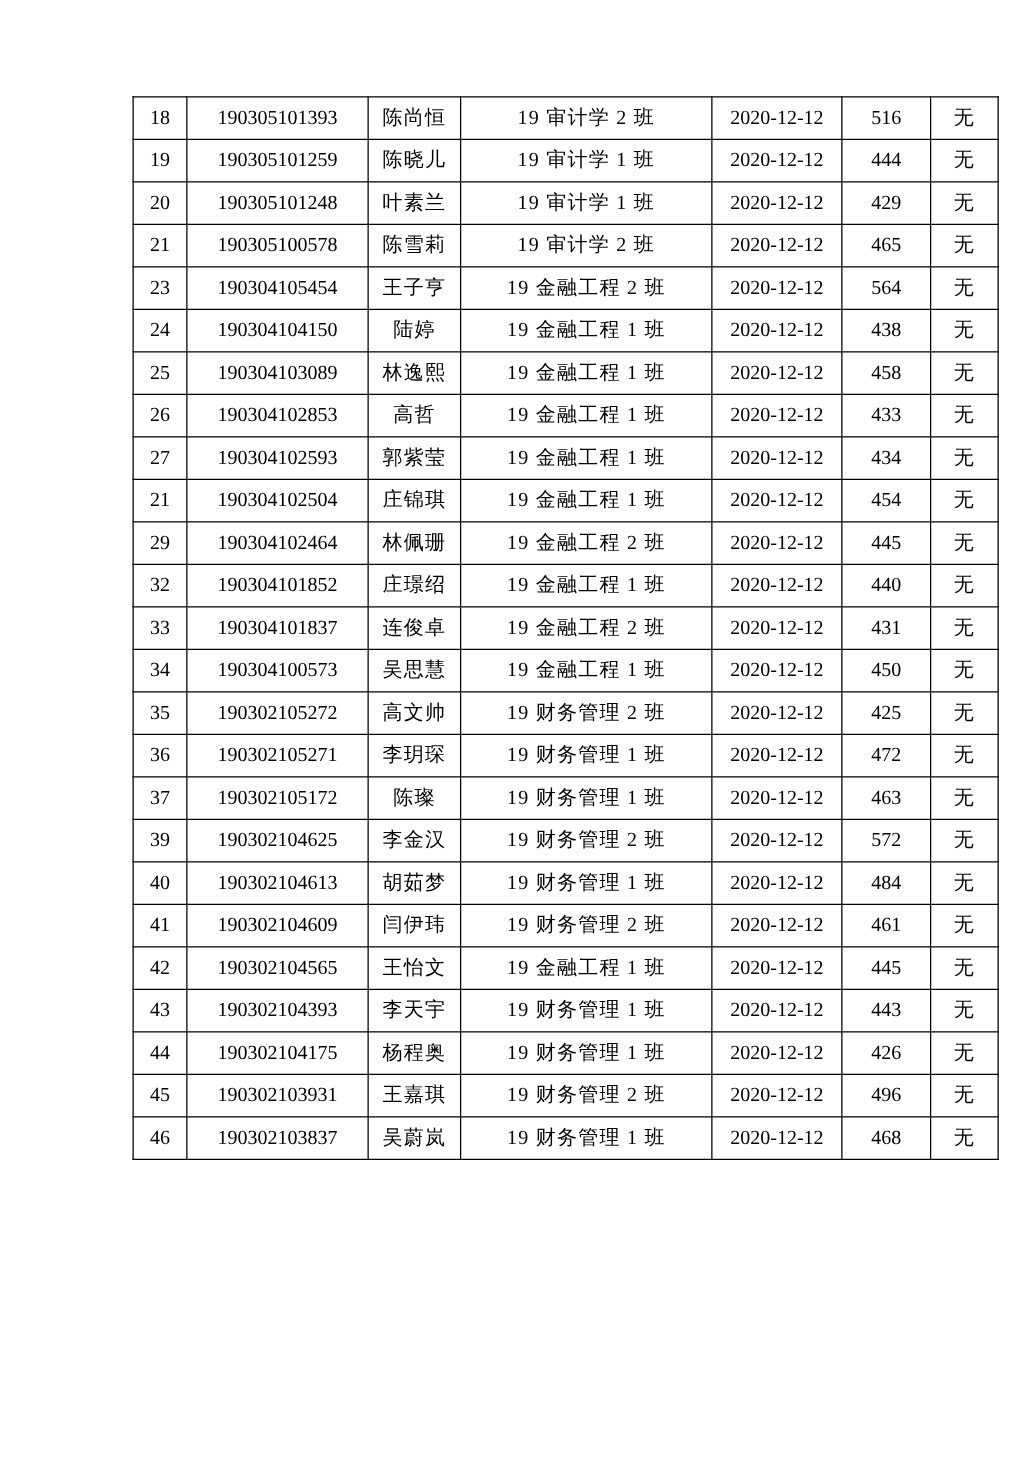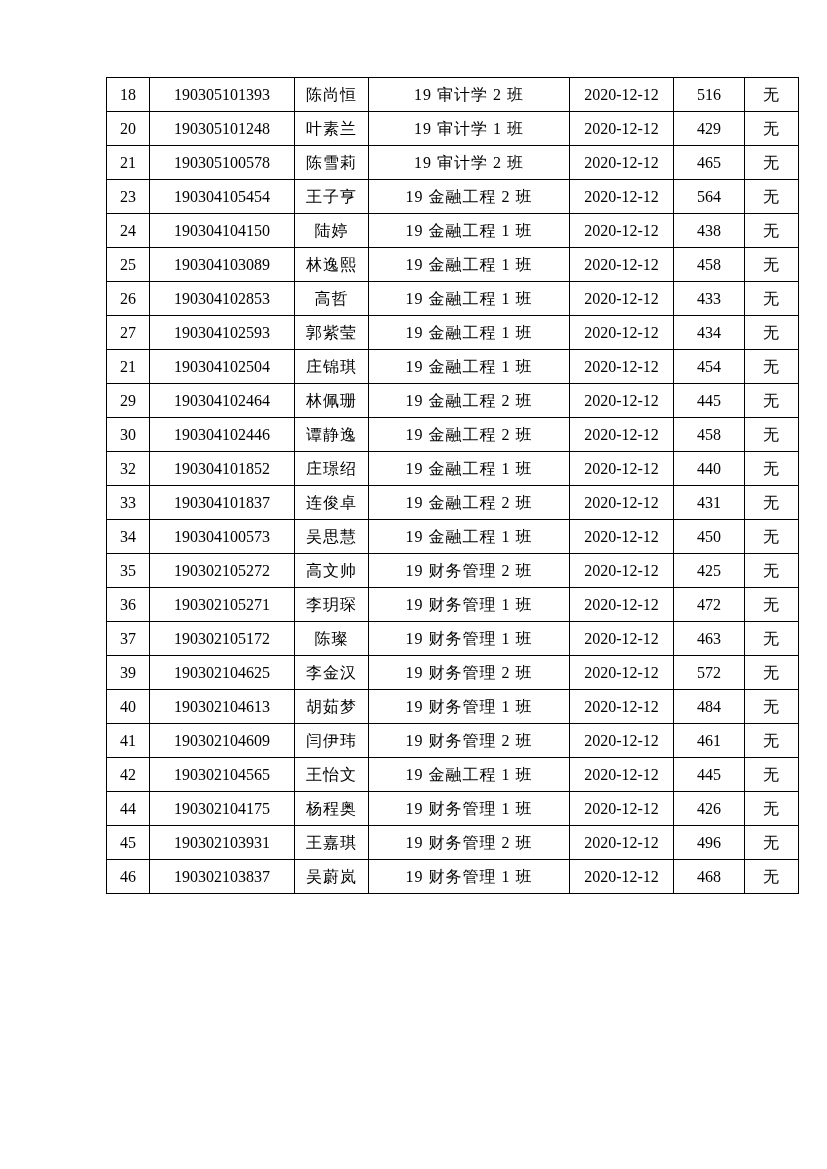--- a/index.html
+++ b/index.html
@@ -68,20 +68,29 @@
   <tr>
     <td class="c-index">18</td>
     <td class="c-id">190305101393</td>
     <td class="c-name">陈尚恒</td>
     <td class="c-class">19 审计学 2 班</td>
     <td class="c-date">2020-12-12</td>
     <td class="c-score">516</td>
     <td class="c-remark">无</td>
   </tr>
 
+  <tr>
+    <td class="c-index">19</td>
+    <td class="c-id">190305101259</td>
+    <td class="c-name">陈晓儿</td>
+    <td class="c-class">19 审计学 1 班</td>
+    <td class="c-date">2020-12-12</td>
+    <td class="c-score">444</td>
+    <td class="c-remark">无</td>
+  </tr>
 
   <tr>
     <td class="c-index">20</td>
     <td class="c-id">190305101248</td>
     <td class="c-name">叶素兰</td>
     <td class="c-class">19 审计学 1 班</td>
     <td class="c-date">2020-12-12</td>
     <td class="c-score">429</td>
     <td class="c-remark">无</td>
   </tr>
@@ -160,29 +169,20 @@
   <tr>
     <td class="c-index">29</td>
     <td class="c-id">190304102464</td>
     <td class="c-name">林佩珊</td>
     <td class="c-class">19 金融工程 2 班</td>
     <td class="c-date">2020-12-12</td>
     <td class="c-score">445</td>
     <td class="c-remark">无</td>
   </tr>
 
-  <tr>
-    <td class="c-index">30</td>
-    <td class="c-id">190304102446</td>
-    <td class="c-name">谭静逸</td>
-    <td class="c-class">19 金融工程 2 班</td>
-    <td class="c-date">2020-12-12</td>
-    <td class="c-score">458</td>
-    <td class="c-remark">无</td>
-  </tr>
 
 
   <tr>
     <td class="c-index">32</td>
     <td class="c-id">190304101852</td>
     <td class="c-name">庄璟绍</td>
     <td class="c-class">19 金融工程 1 班</td>
     <td class="c-date">2020-12-12</td>
     <td class="c-score">440</td>
     <td class="c-remark">无</td>
@@ -272,20 +272,29 @@
   <tr>
     <td class="c-index">42</td>
     <td class="c-id">190302104565</td>
     <td class="c-name">王怡文</td>
     <td class="c-class">19 金融工程 1 班</td>
     <td class="c-date">2020-12-12</td>
     <td class="c-score">445</td>
     <td class="c-remark">无</td>
   </tr>
 
+  <tr>
+    <td class="c-index">43</td>
+    <td class="c-id">190302104393</td>
+    <td class="c-name">李天宇</td>
+    <td class="c-class">19 财务管理 1 班</td>
+    <td class="c-date">2020-12-12</td>
+    <td class="c-score">443</td>
+    <td class="c-remark">无</td>
+  </tr>
 
   <tr>
     <td class="c-index">44</td>
     <td class="c-id">190302104175</td>
     <td class="c-name">杨程奥</td>
     <td class="c-class">19 财务管理 1 班</td>
     <td class="c-date">2020-12-12</td>
     <td class="c-score">426</td>
     <td class="c-remark">无</td>
   </tr>

